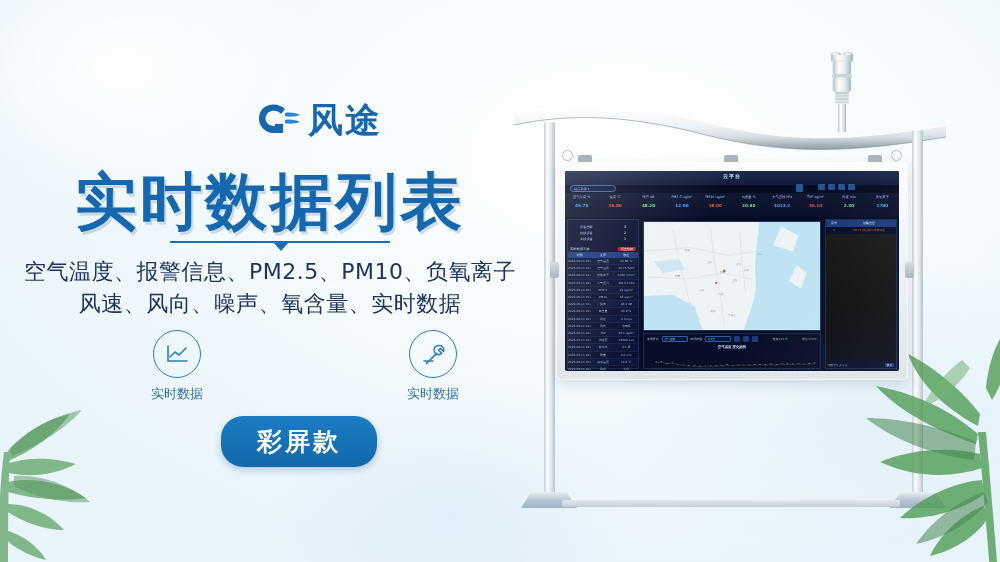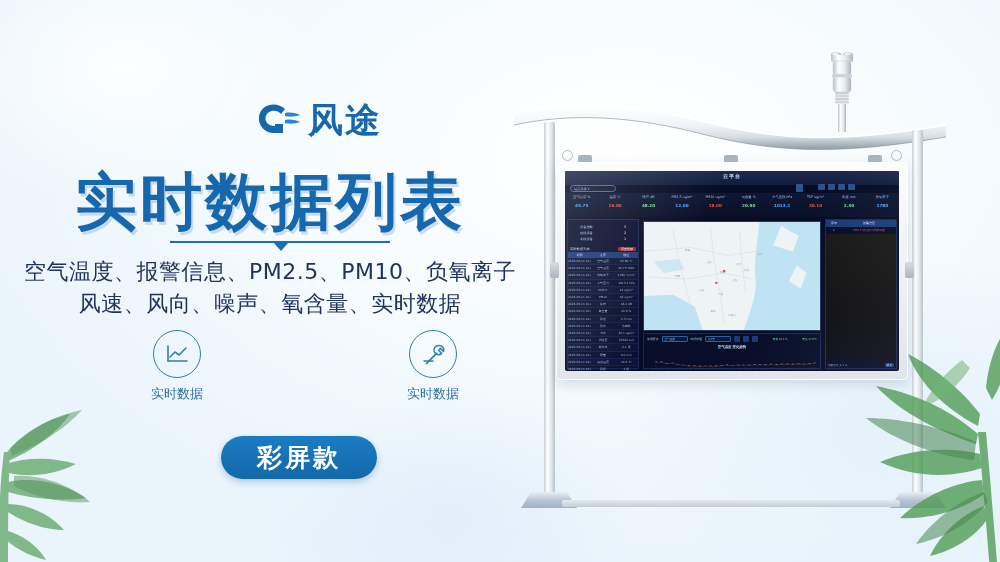--- a/index.html
+++ b/index.html
@@ -57,21 +57,21 @@
 
   .features{position:absolute;left:140px;top:330px;width:330px;display:flex;justify-content:space-between;}
   .feature{width:74px;display:flex;flex-direction:column;align-items:center;gap:7px;}
   .f-circle{
     width:46px;height:46px;border-radius:50%;border:1.6px solid #2e7fb5;
     display:flex;align-items:center;justify-content:center;background:transparent;
   }
   .f-label{font-size:13px;color:#2e6f9e;font-family:"DejaVu Sans","Liberation Sans",sans-serif;white-space:nowrap;}
 
   .cta{
-    position:absolute;left:221px;top:436px;width:156px;height:43px;border-radius:22px;
+    position:absolute;left:221px;top:416px;width:156px;height:51px;border-radius:22px;
     background:linear-gradient(180deg,#1b7cc4 0%,#1268a9 100%);
     display:flex;align-items:center;justify-content:center;
     box-shadow:0 3px 7px rgba(20,90,150,.28);
   }
   .cta-text{
     color:#fff;font-size:25px;font-weight:bold;letter-spacing:3px;
     font-family:"DejaVu Sans","Liberation Sans",sans-serif;
   }
 
   

